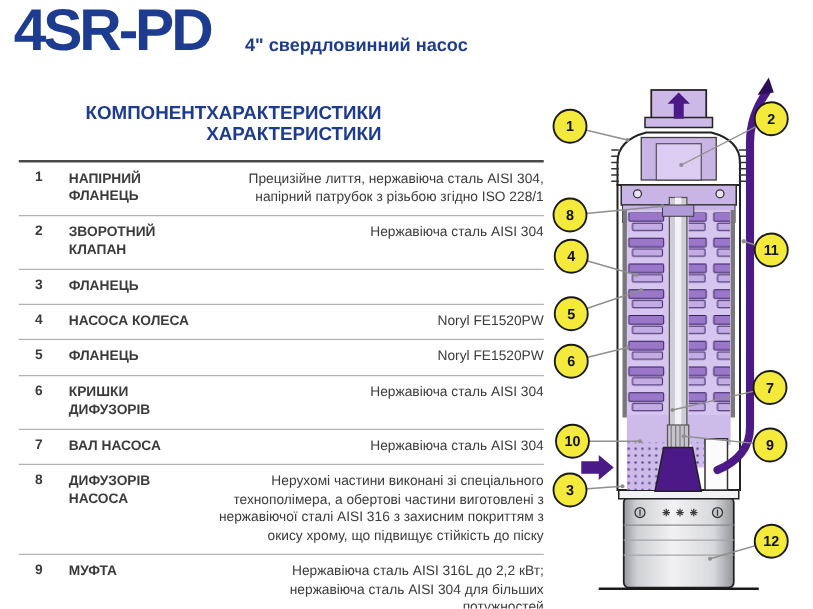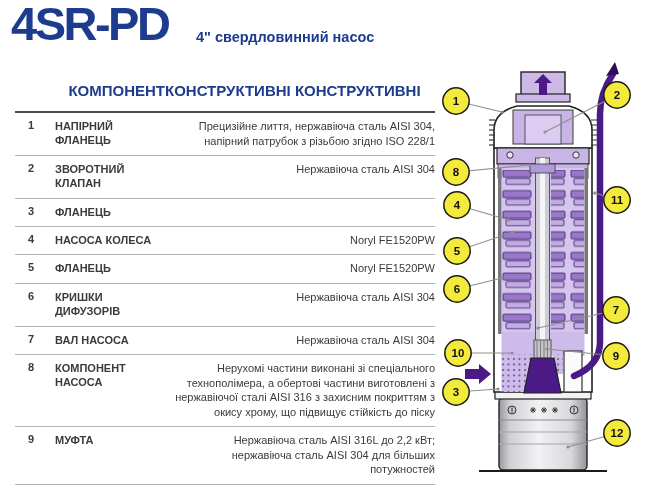--- a/index.html
+++ b/index.html
@@ -33,21 +33,21 @@
 <body>
 
 <div class="page">
 
   <div class="title">4SR-PD</div>
   <div class="subtitle">4" свердловинний насос</div>
 
   <div class="spec-table">
     <div class="thead">
       <div class="h1">КОМПОНЕНТ</div>
-      <div class="h2">КОНСТРУКТИВНІ КОНСТРУКТИВНІ</div>
+      <div class="h2">ХАРАКТЕРИСТИКИ ХАРАКТЕРИСТИКИ</div>
     </div>
 
     <div class="trow">
       <div class="tnum">1</div>
       <div class="tname">НАПІРНИЙ ФЛАНЕЦЬ</div>
       <div class="tdesc">Прецизійне лиття, нержавіюча сталь AISI 304, напірний патрубок з різьбою згідно ISO 228/1</div>
     </div>
     <div class="trow">
       <div class="tnum">2</div>
       <div class="tname">ЗВОРОТНИЙ КЛАПАН</div>
@@ -72,21 +72,21 @@
       <div class="tname">КРИШКИ ДИФУЗОРІВ</div>
       <div class="tdesc">Нержавіюча сталь AISI 304</div>
     </div>
     <div class="trow">
       <div class="tnum">7</div>
       <div class="tname">ВАЛ НАСОСА</div>
       <div class="tdesc">Нержавіюча сталь AISI 304</div>
     </div>
     <div class="trow">
       <div class="tnum">8</div>
-      <div class="tname">КОМПОНЕНТ НАСОСА</div>
+      <div class="tname">ДИФУЗОРІВ НАСОСА</div>
       <div class="tdesc">Нерухомі частини виконані зі спеціального технополімера, а обертові частини виготовлені з нержавіючої сталі AISI 316 з захисним покриттям з окису хрому, що підвищує стійкість до піску</div>
     </div>
     <div class="trow">
       <div class="tnum">9</div>
       <div class="tname">МУФТА</div>
       <div class="tdesc">Нержавіюча сталь AISI 316L до 2,2 кВт;
 нержавіюча сталь AISI 304 для більших потужностей</div>
     </div>
 
   </div>

